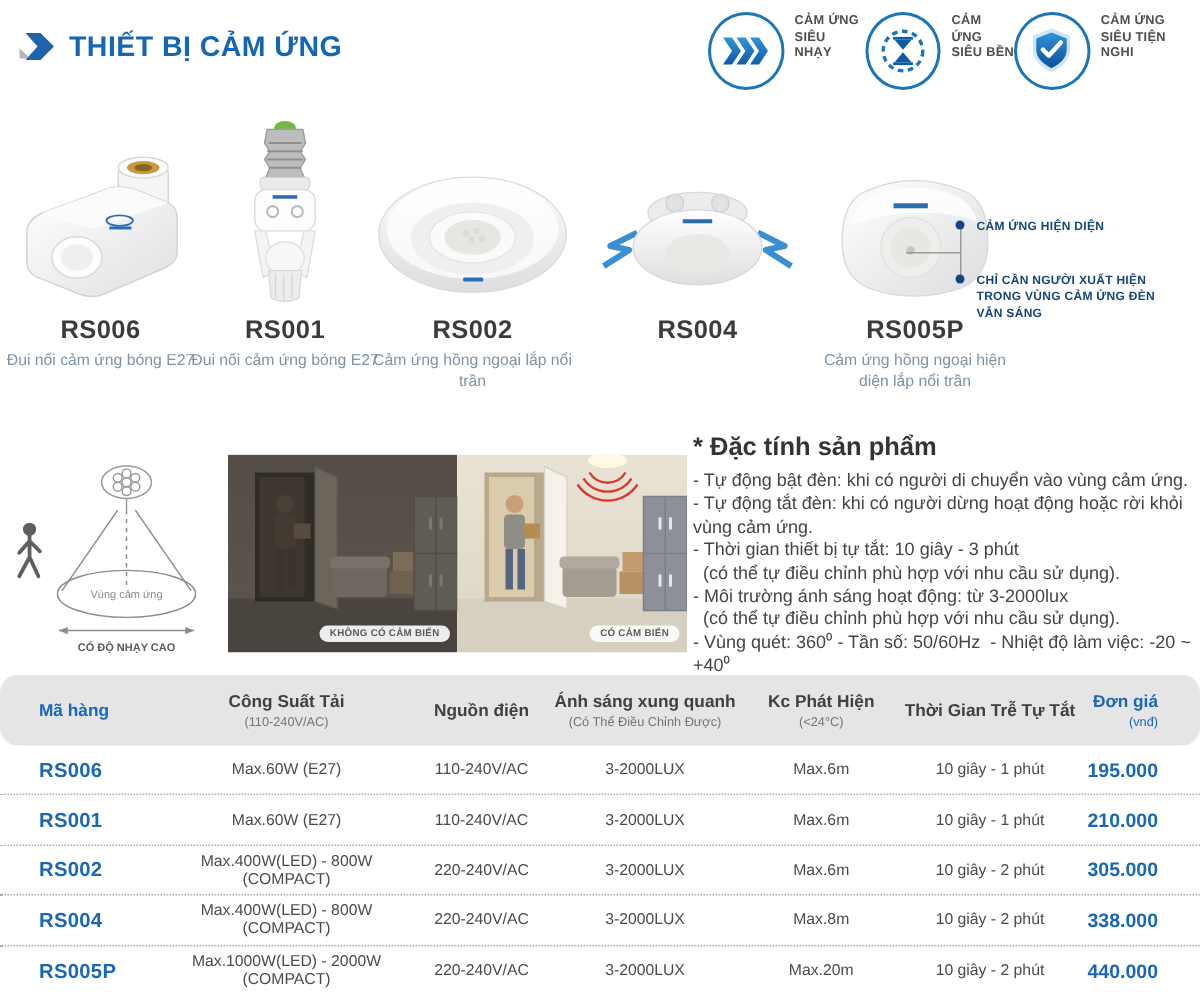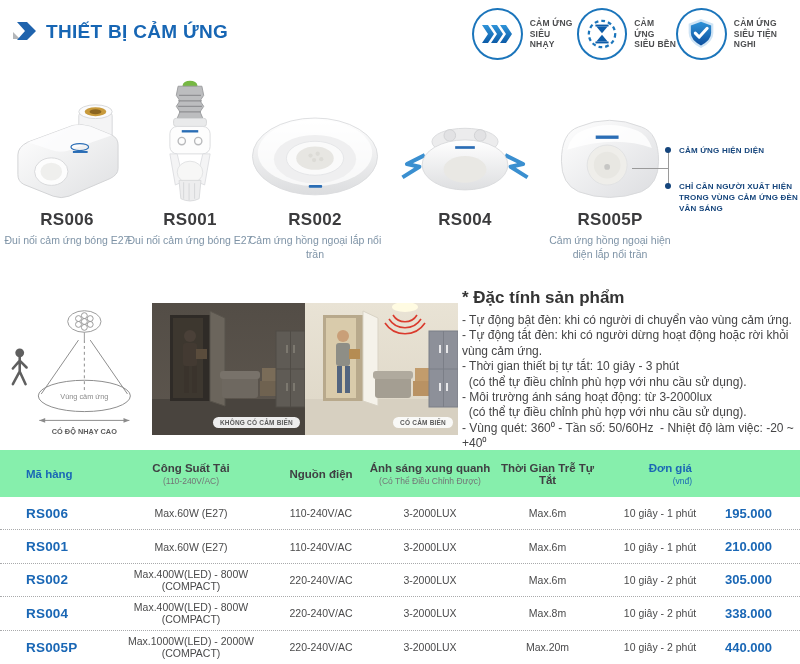--- a/index.html
+++ b/index.html
@@ -5,52 +5,52 @@
   * { margin:0; padding:0; box-sizing:border-box; }
   html,body { background:#ffffff; }
   .page {
     position:relative; width:800px; height:664px; overflow:hidden;
     background:#ffffff; font-family:"Liberation Sans", sans-serif;
   }
   
   .hdr { position:absolute; left:12px; top:20px; display:flex; align-items:center; gap:8px; }
   .hdr-title { font-size:19px; font-weight:bold; color:#1766b4; letter-spacing:.3px; }
   .badges { position:absolute; left:472px; top:8px; width:328px; display:flex; justify-content:space-between; }
-  .badge { display:flex; align-items:center; gap:7px; }
+  .badge { display:flex; gap:7px; }
   .badge-circle {
     width:52px; height:52px; border-radius:50%; border:2px solid #1b75bb;
     display:flex; align-items:center; justify-content:center; background:#fff;
   }
   .badge-label { font-size:8.5px; font-weight:bold; color:#4d4e50; line-height:10.5px; letter-spacing:.2px; }
   
   .prod-col { position:absolute; top:78px; width:134px; text-align:center; }
   .prod-img { height:128px; display:flex; align-items:flex-end; justify-content:center; }
   .prod-model { margin-top:4px; font-size:17px; font-weight:bold; color:#3b3b3d; letter-spacing:.3px; }
   .prod-desc { margin-top:3px; font-size:10.5px; line-height:14px; color:#7e93a6; }
   
-  .callout { position:absolute; left:648px; top:138px; width:152px; height:84px; }
+  .callout { position:absolute; left:620px; top:138px; width:152px; height:84px; }
   .co-hline { position:absolute; left:-16px; top:30px; width:36px; border-top:1px solid #9a9a9a; }
   .co-vline { position:absolute; left:20px; top:12px; height:36px; border-left:1px solid #9a9a9a; }
   .co-dot { position:absolute; width:6px; height:6px; border-radius:50%; background:#15457c; }
   .co-text { position:absolute; left:31px; font-size:8px; font-weight:bold; color:#15457c; line-height:11px; letter-spacing:.2px; }
   
   .diagram { position:absolute; left:6px; top:296px; }
   .photos { position:absolute; left:152px; top:303px; width:306px; height:132px; display:flex; }
   .photo { position:relative; width:153px; height:132px; overflow:hidden; }
   .photo-cap {
     position:absolute; bottom:7px; right:5px; background:rgba(252,252,252,.92);
     border-radius:8px; padding:2px 7px; font-size:6.5px; font-weight:bold; color:#5a5a5a; letter-spacing:.2px;
   }
   .features { position:absolute; left:462px; top:288px; width:338px; }
   .feat-title { font-size:17px; font-weight:bold; color:#343434; margin-bottom:5px; }
   .feat-item { font-size:12px; line-height:15.4px; color:#454546; white-space:pre-wrap; }
   
   .tbl { position:absolute; left:0; top:450px; width:800px; }
   .t-grid { display:grid; grid-template-columns:105px 172px 88px 130px 105px 120px 80px; align-items:center; }
-  .t-head { background:#86efac; height:47px; }
+  .t-head { background:#e5e5e5; height:47px;border-radius:12px; }
   .t-hcell { text-align:center; }
   .t-hlabel { font-size:11.5px; font-weight:bold; color:#3f4043; }
   .t-hsub { font-size:8.5px; color:#737476; margin-top:2px; }
   .t-hcell.first { text-align:left; padding-left:26px; }
   .t-hcell.last { text-align:right; padding-right:28px; }
   .t-hcell.blue .t-hlabel, .t-hcell.blue .t-hsub { color:#1a67b5; }
   .t-row { height:33.4px; border-bottom:1px dotted #a9aaac; }
   .t-row:last-child { border-bottom:none; }
   .t-cell { text-align:center; font-size:10.5px; color:#4a4a4b; }
   .t-cell.model { text-align:left; padding-left:26px; font-size:13.5px; font-weight:bold; color:#1a67b5; letter-spacing:.2px; }
@@ -368,20 +368,24 @@
         <div class="t-hsub">(110-240V/AC)</div>
       </div>
       <div class="t-hcell">
         <div class="t-hlabel">Nguồn điện</div>
       </div>
       <div class="t-hcell">
         <div class="t-hlabel">Ánh sáng xung quanh</div>
         <div class="t-hsub">(Có Thể Điều Chỉnh Được)</div>
       </div>
       <div class="t-hcell">
+        <div class="t-hlabel">Kc Phát Hiện</div>
+        <div class="t-hsub">(&lt;24°C)</div>
+      </div>
+      <div class="t-hcell">
         <div class="t-hlabel">Thời Gian Trễ Tự Tắt</div>
       </div>
       <div class="t-hcell last blue">
         <div class="t-hlabel">Đơn giá</div>
         <div class="t-hsub">(vnđ)</div>
       </div>
     </div>
 
     <div class="t-grid t-row">
       <div class="t-cell model">RS006</div>

